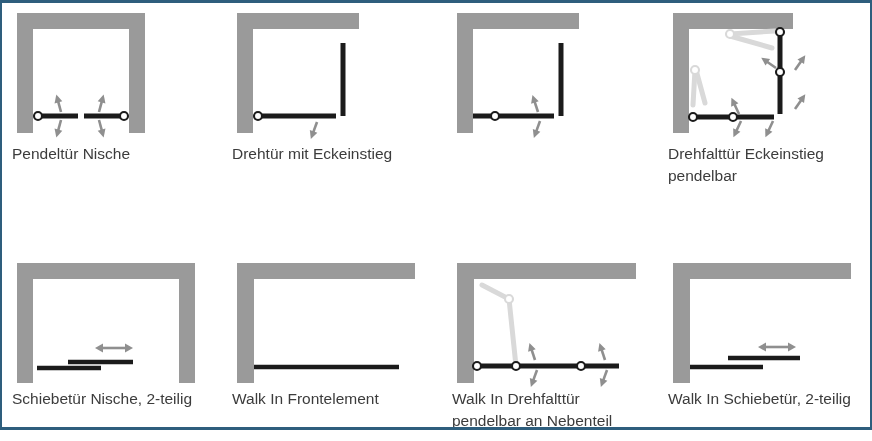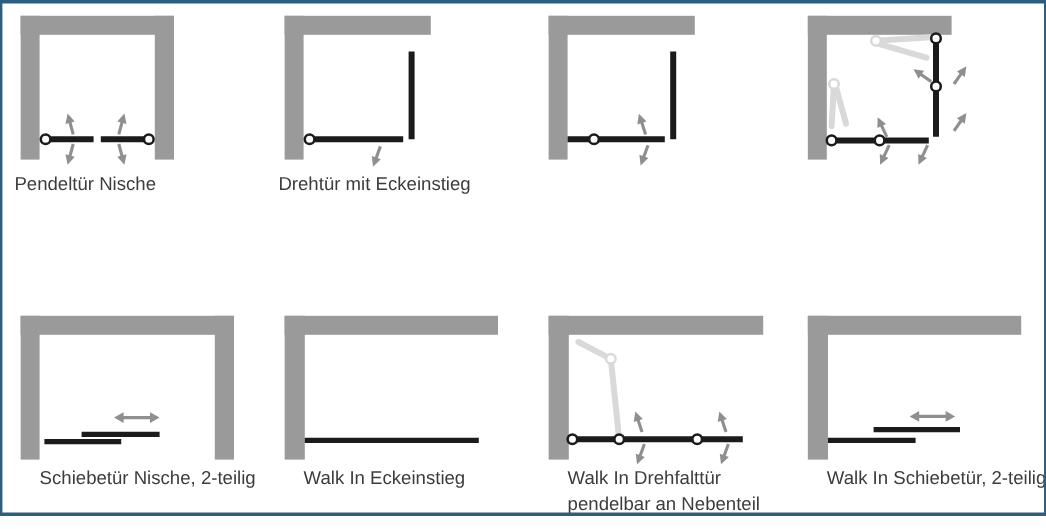--- a/index.html
+++ b/index.html
@@ -28,21 +28,21 @@
   .cell svg { display: block; margin-left: 5px; }
   .caption {
     position: absolute;
     left: 0;
     white-space: pre-line;
     font-size: 15.5px;
     line-height: 21.5px;
     color: var(--text, #3c3c3c);
   }
   .r1 .caption { top: 130px; }
-  .r2 .caption { top: 125px; margin-left: 21px; }
+  .r2 .caption { top: 125px; }
 
   
   .wall   { fill: var(--wall, #9a9a9a); }
   .glass  { stroke: var(--glass, #1b1b1b); stroke-width: 5; fill: none; }
   .glass2 { stroke: var(--glass, #1b1b1b); stroke-width: 4.5; fill: none; }
   .hinge  { fill: #ffffff; stroke: var(--glass, #1b1b1b); stroke-width: 2.1; }
   .ghost  { stroke: var(--ghost, #d9d9d9); stroke-width: 5; fill: none; stroke-linecap: round; }
   .ghosth { fill: #ffffff; stroke: var(--ghost, #d9d9d9); stroke-width: 2.1; }
   .arr line    { stroke: var(--arrow, #8f8f8f); stroke-width: 2.6; }
   .arr polygon { fill: var(--arrow, #8f8f8f); }
@@ -149,20 +149,22 @@
       </g>
       <g class="arr" transform="translate(100,108) rotate(205)">
         <line x1="0" y1="0" x2="0" y2="-11"></line>
           <polygon points="-4,-10 4,-10 0,-18"></polygon>
       </g>
       <circle class="hinge" cx="107" cy="19" r="4"></circle>
       <circle class="hinge" cx="107" cy="59" r="4"></circle>
       <circle class="hinge" cx="20" cy="104" r="4"></circle>
       <circle class="hinge" cx="60" cy="104" r="4"></circle>
     </svg>
+    <div class="caption">Drehfalttür Eckeinstieg
+pendelbar</div>
   </div>
 
   <div class="cell r2" style="left:12px; top:263px;">
     <svg width="182" height="126" viewBox="0 0 182 126">
       <rect class="wall" x="0" y="0" width="178" height="16"></rect>
       <rect class="wall" x="0" y="0" width="16" height="120"></rect>
       <rect class="wall" x="162" y="0" width="16" height="120"></rect>
       <line class="glass2" x1="51" y1="99" x2="116" y2="99"></line>
       <line class="glass2" x1="20" y1="105" x2="84" y2="105"></line>
       <g class="arr" transform="translate(97,85)">
@@ -173,21 +175,21 @@
     </svg>
     <div class="caption">Schiebetür Nische, 2-teilig</div>
   </div>
 
   <div class="cell r2" style="left:232px; top:263px;">
     <svg width="182" height="126" viewBox="0 0 182 126">
       <rect class="wall" x="0" y="0" width="178" height="16"></rect>
       <rect class="wall" x="0" y="0" width="17" height="120"></rect>
       <line class="glass2" x1="17" y1="104" x2="162" y2="104"></line>
     </svg>
-    <div class="caption">Walk In Eckeinstieg</div>
+    <div class="caption">Walk In Frontelement</div>
   </div>
 
   <div class="cell r2" style="left:452px; top:263px;">
     <svg width="182" height="126" viewBox="0 0 182 126">
       <rect class="wall" x="0" y="0" width="179" height="16"></rect>
       <rect class="wall" x="0" y="0" width="17" height="120"></rect>
       <line class="ghost" x1="59" y1="103" x2="52" y2="36"></line>
       <line class="ghost" x1="52" y1="36" x2="25" y2="22"></line>
       <circle class="ghosth" cx="52" cy="36" r="4"></circle>
       <line class="glass" x1="17" y1="103" x2="162" y2="103"></line>

